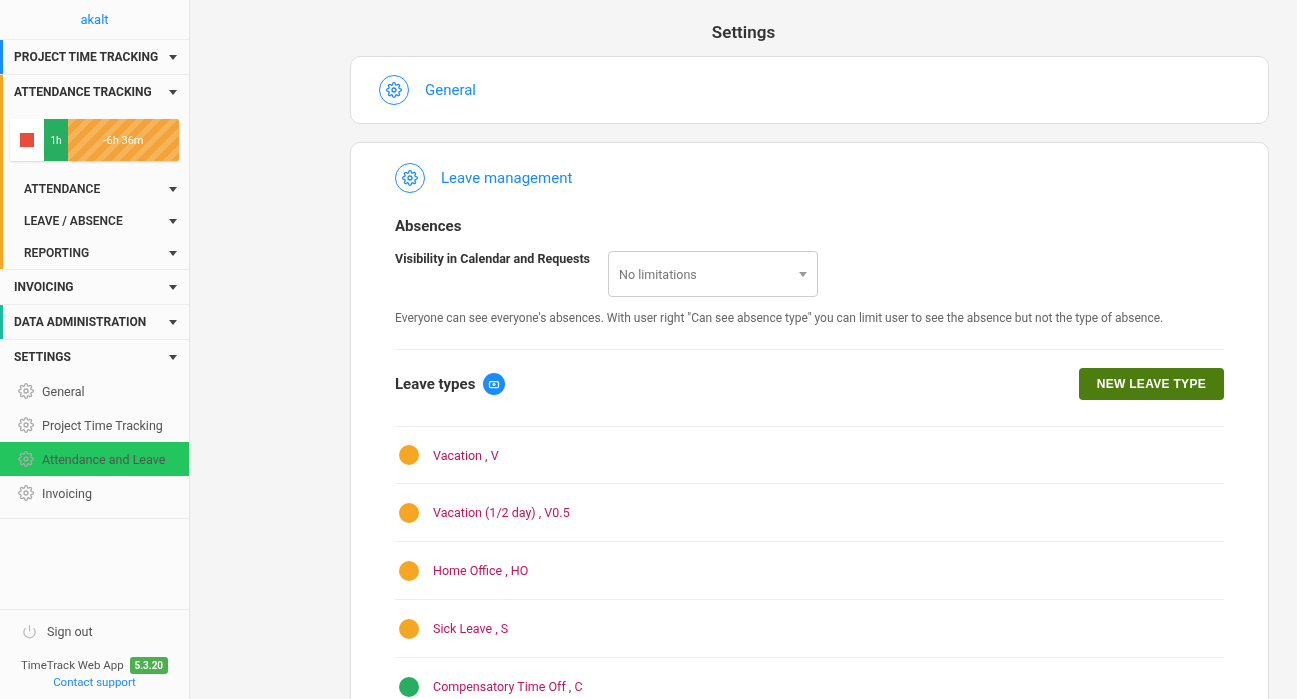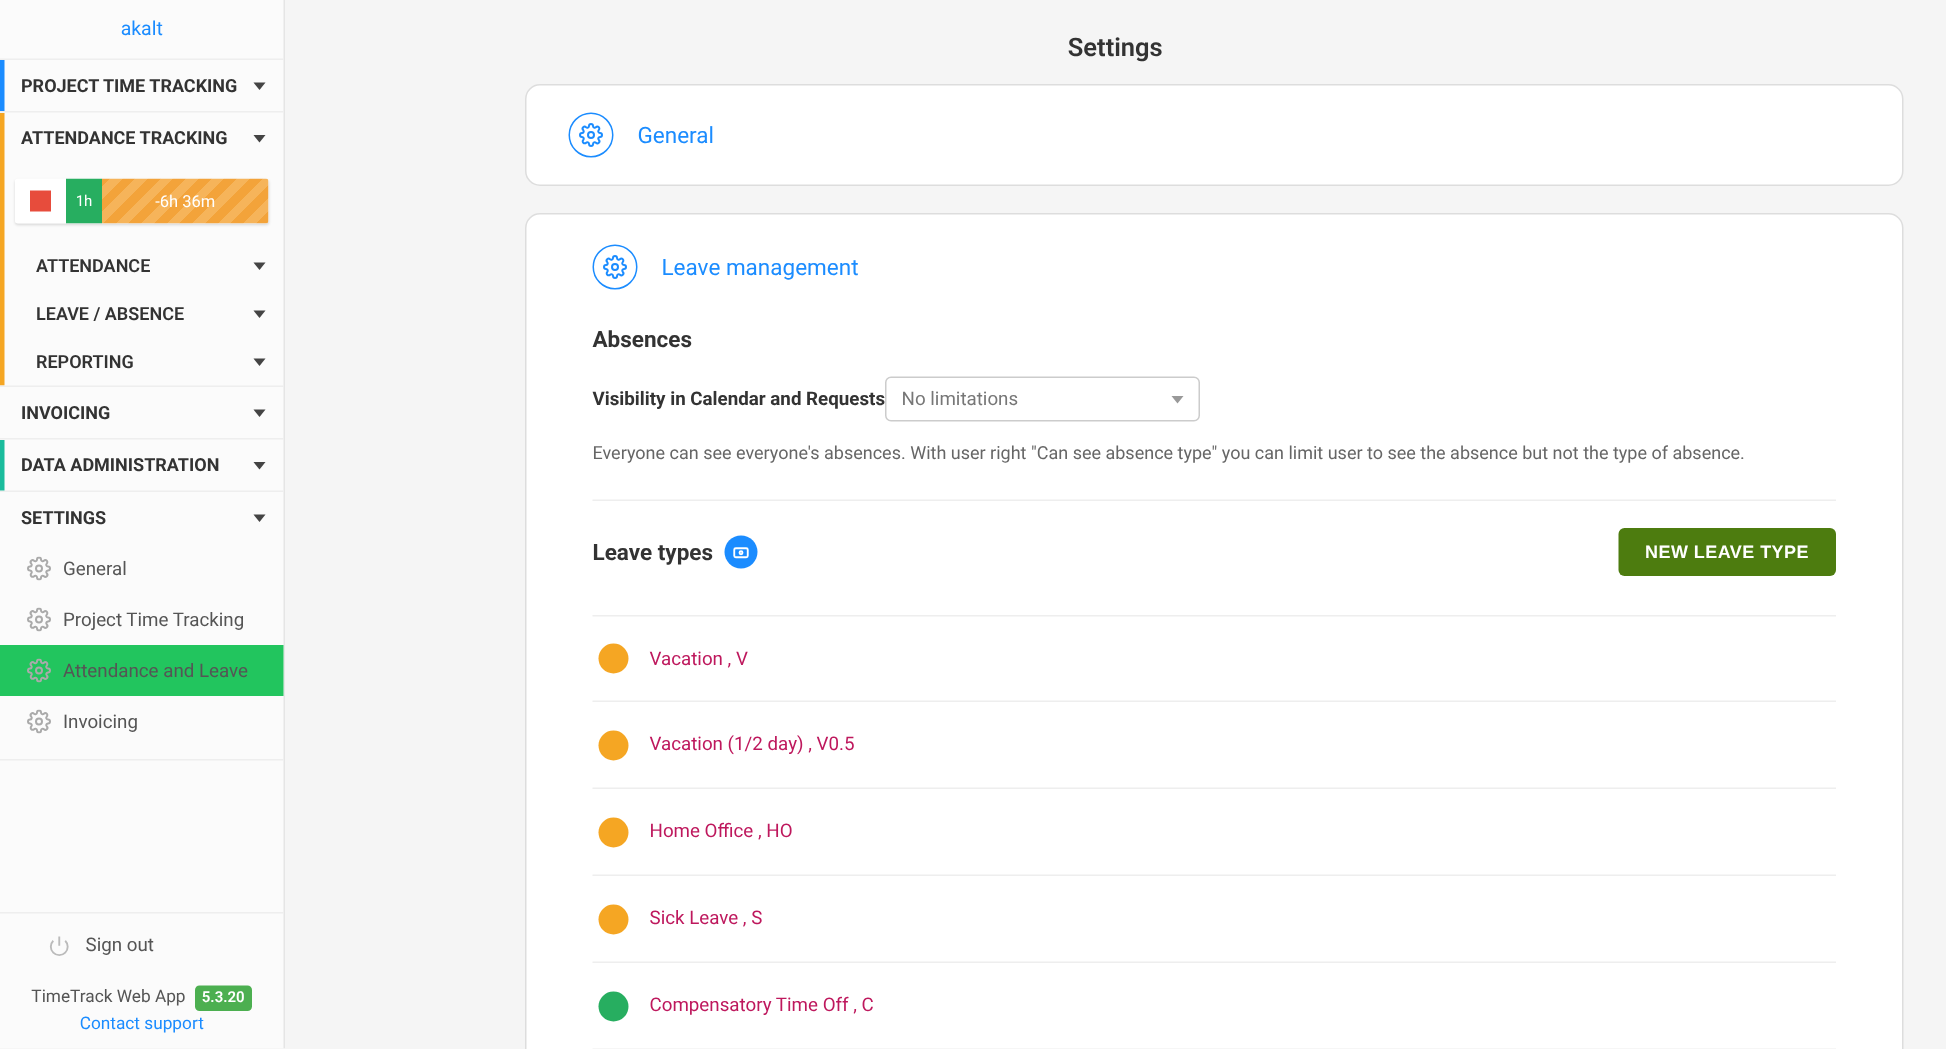--- a/index.html
+++ b/index.html
@@ -51,21 +51,21 @@
     display: inline-block;
     width: 0; height: 0;
     border-left: 4px solid transparent;
     border-right: 4px solid transparent;
     border-top: 5px solid #444;
   }
   .orange-zone { box-shadow: inset 3px 0 0 #f5a623; }
 
   .tracker-bar {
     margin: 10px 10px 12px 10px;
-    height: 30px;
+    height: 42px;
     display: flex;
     border-radius: 2px;
     overflow: hidden;
     font-size: 11px;
     color: #fff;
     box-shadow: 0 1px 2px rgba(0,0,0,0.15);
   }
   .tracker-stop {
     width: 34px; background: #fff; display:flex; align-items:center; justify-content:center;
   }
@@ -103,21 +103,21 @@
   }
   .settings-item.active { background:#22c55e; }
   .gear-mini {
     width:16px; height:16px; flex:none;
     color:#aaa;
   }
 
   .sidebar-bottom {
     margin-top: auto;
     border-top:1px solid #eee;
-    padding: 14px 12px 10px 32px;
+    padding: 14px 12px 10px 22px;
   }
   .signout {
     display:flex; align-items:center; gap:10px;
     color:#555; font-size:12.5px; cursor:pointer;
   }
   .power-icon { width:15px; height:15px; color:#bbb; }
 
   .sidebar-footer {
     text-align:center;
     font-size: 11.5px;
@@ -164,26 +164,26 @@
     display:flex; align-items:center; justify-content:center;
     color:#1b8cff;
   }
   .card-head-title { color:#1b8cff; font-size:15px; }
 
   .section-title {
     font-size:15px; font-weight:700; color:#333;
     margin-top: 24px;
   }
   .field-row {
-    display:flex; align-items:center; 
+    display:flex; align-items:flex-start; gap:18px;
     margin-top:16px;
   }
   .field-label { font-size:12.5px; font-weight:700; color:#333; }
   .select {
-    width:210px; height:30px;
+    width:210px; height:46px;
     border:1px solid #ccc; border-radius:4px;
     display:flex; align-items:center; justify-content:space-between;
     padding: 0 10px;
     font-size:12.5px; color:#777;
     background:#fff; cursor:pointer;
   }
   .select .chev {
     width:0;height:0;
     border-left:4px solid transparent;
     border-right:4px solid transparent;

